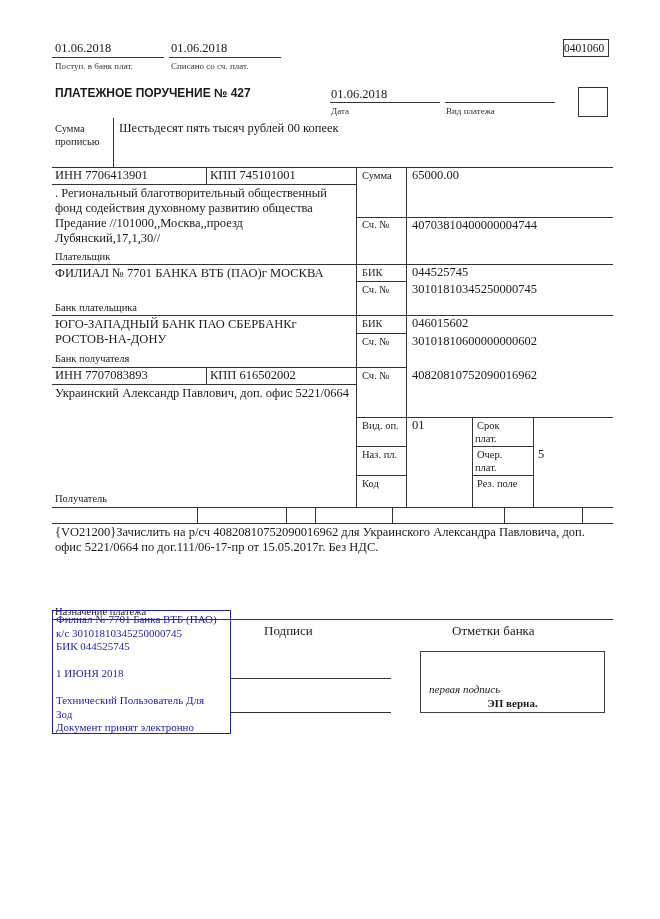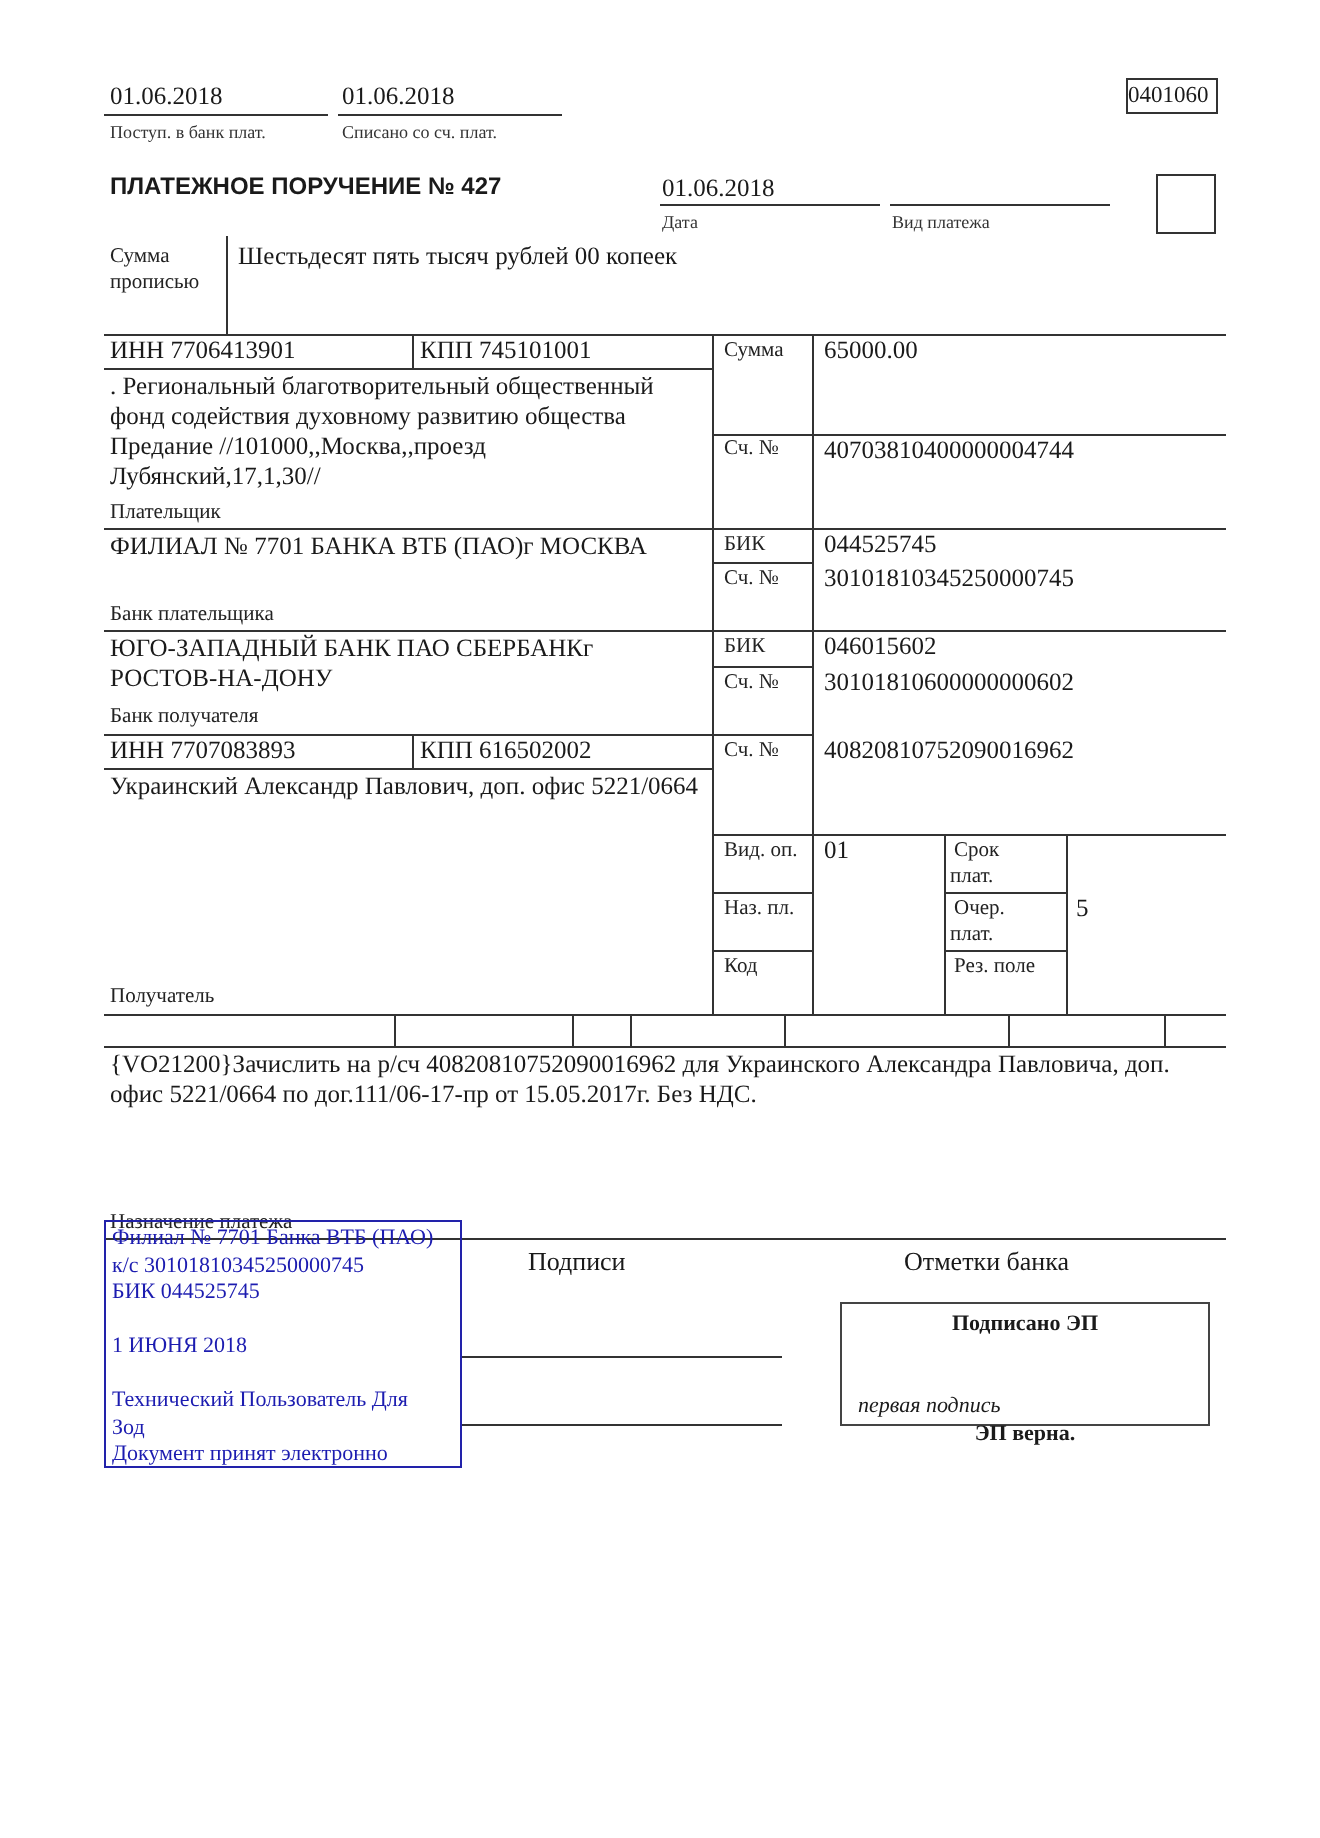--- a/index.html
+++ b/index.html
@@ -136,16 +136,15 @@
   <div>Зод</div>
   <div>Документ принят электронно</div>
 </div>
 
 <div class="t" style="left:264px;top:623px;font-size:13px;">Подписи</div>
 <div class="hl" style="left:231px;top:678px;width:160px;"></div>
 <div class="hl" style="left:231px;top:712px;width:160px;"></div>
 
 <div class="t" style="left:452px;top:623px;font-size:13px;">Отметки банка</div>
 <div class="sigbox" style="left:420px;top:651px;width:185px;height:62px;">
-  <div style="text-align:center;font-weight:bold;">Подписано ЭП</div>
   <div style="font-style:italic;padding-left:4px;margin-top:27px;">первая подпись</div>
   <div style="text-align:center;font-weight:bold;">ЭП верна.</div>
 </div>
 
 </body></html>

